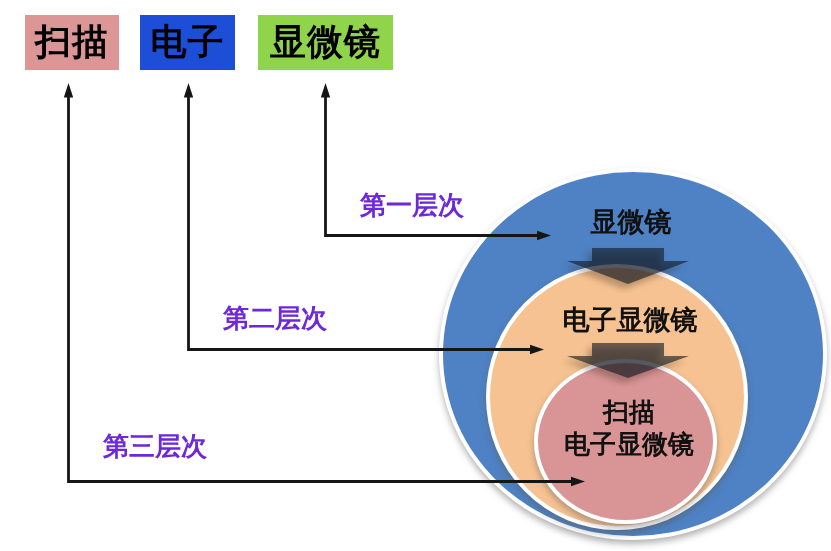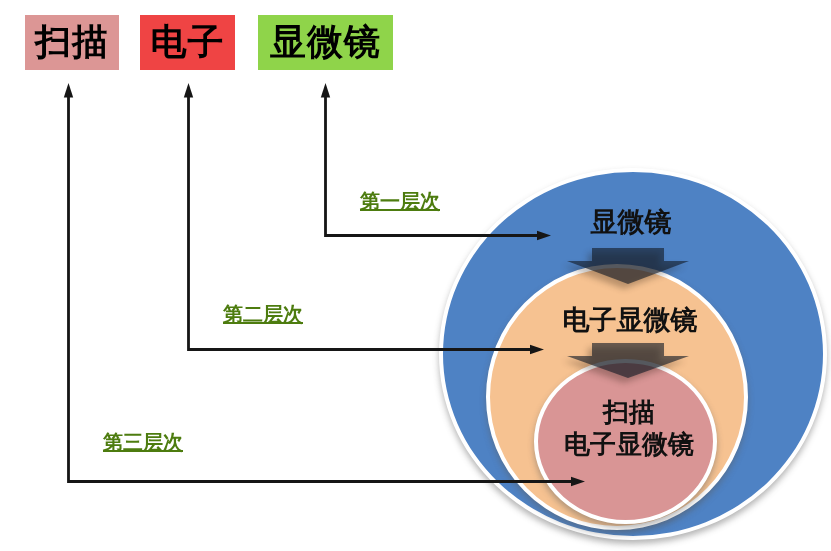--- a/index.html
+++ b/index.html
@@ -6,41 +6,41 @@
   .stage{
     position:relative;width:831px;height:551px;background:#ffffff;overflow:hidden;
     font-family:"Liberation Sans","DejaVu Sans",sans-serif;color:#000;
   }
   
   .term-box{
     position:absolute;top:15px;height:55px;display:flex;align-items:center;justify-content:center;
     font-size:36px;font-weight:700;color:#000;letter-spacing:1px;
   }
   .term-scan{left:25px;width:94px;background:#DC9695;}
-  .term-electron{left:140px;width:95px;background:#ef4444;text-align:center;}
+  .term-electron{left:140px;width:95px;background:#1d4ed8;text-align:center;}
   .term-microscope{left:258px;width:135px;background:#8FD44A;}
   
   .venn-circle{
     position:absolute;border-radius:50%;box-sizing:border-box;
     border:4px solid #ffffff;
     box-shadow:0 4px 6px rgba(90,90,90,0.45);
   }
   .circle-blue{left:439px;top:168px;width:388px;height:372px;background:#4E82C4;}
   .circle-orange{left:486px;top:264px;width:262px;height:266px;background:#F6C291;}
   .circle-pink{left:534px;top:359px;width:183px;height:165px;background:#D99595;}
   
   .circle-label{
     position:absolute;width:220px;text-align:center;font-size:27px;font-weight:600;color:#111;
   }
   .lbl-blue{left:521px;top:204px;}
   .lbl-orange{left:520px;top:302px;}
   .lbl-pink{left:519px;top:396px;font-size:26px;line-height:32px;}
   
   .level-label{
-    position:absolute;font-size:20px;font-weight:600;color:#4d7c0f;white-space:nowrap;text-decoration:underline;
+    position:absolute;font-size:26px;font-weight:600;color:#6d28d9;white-space:nowrap;
   }
   .lvl1{left:360px;top:188px;}
   .lvl2{left:223px;top:301px;}
   .lvl3{left:103px;top:429px;}
   
   .overlay{position:absolute;left:0;top:0;width:831px;height:551px;pointer-events:none;}
   .connector{fill:none;stroke:#161616;stroke-width:2.8px;}
   .arrowhead{fill:#161616;stroke:none;}
   .block-arrow{fill:rgba(20,28,38,0.62);filter:drop-shadow(-4px 5px 3px rgba(30,18,6,0.45));}
 </style>

